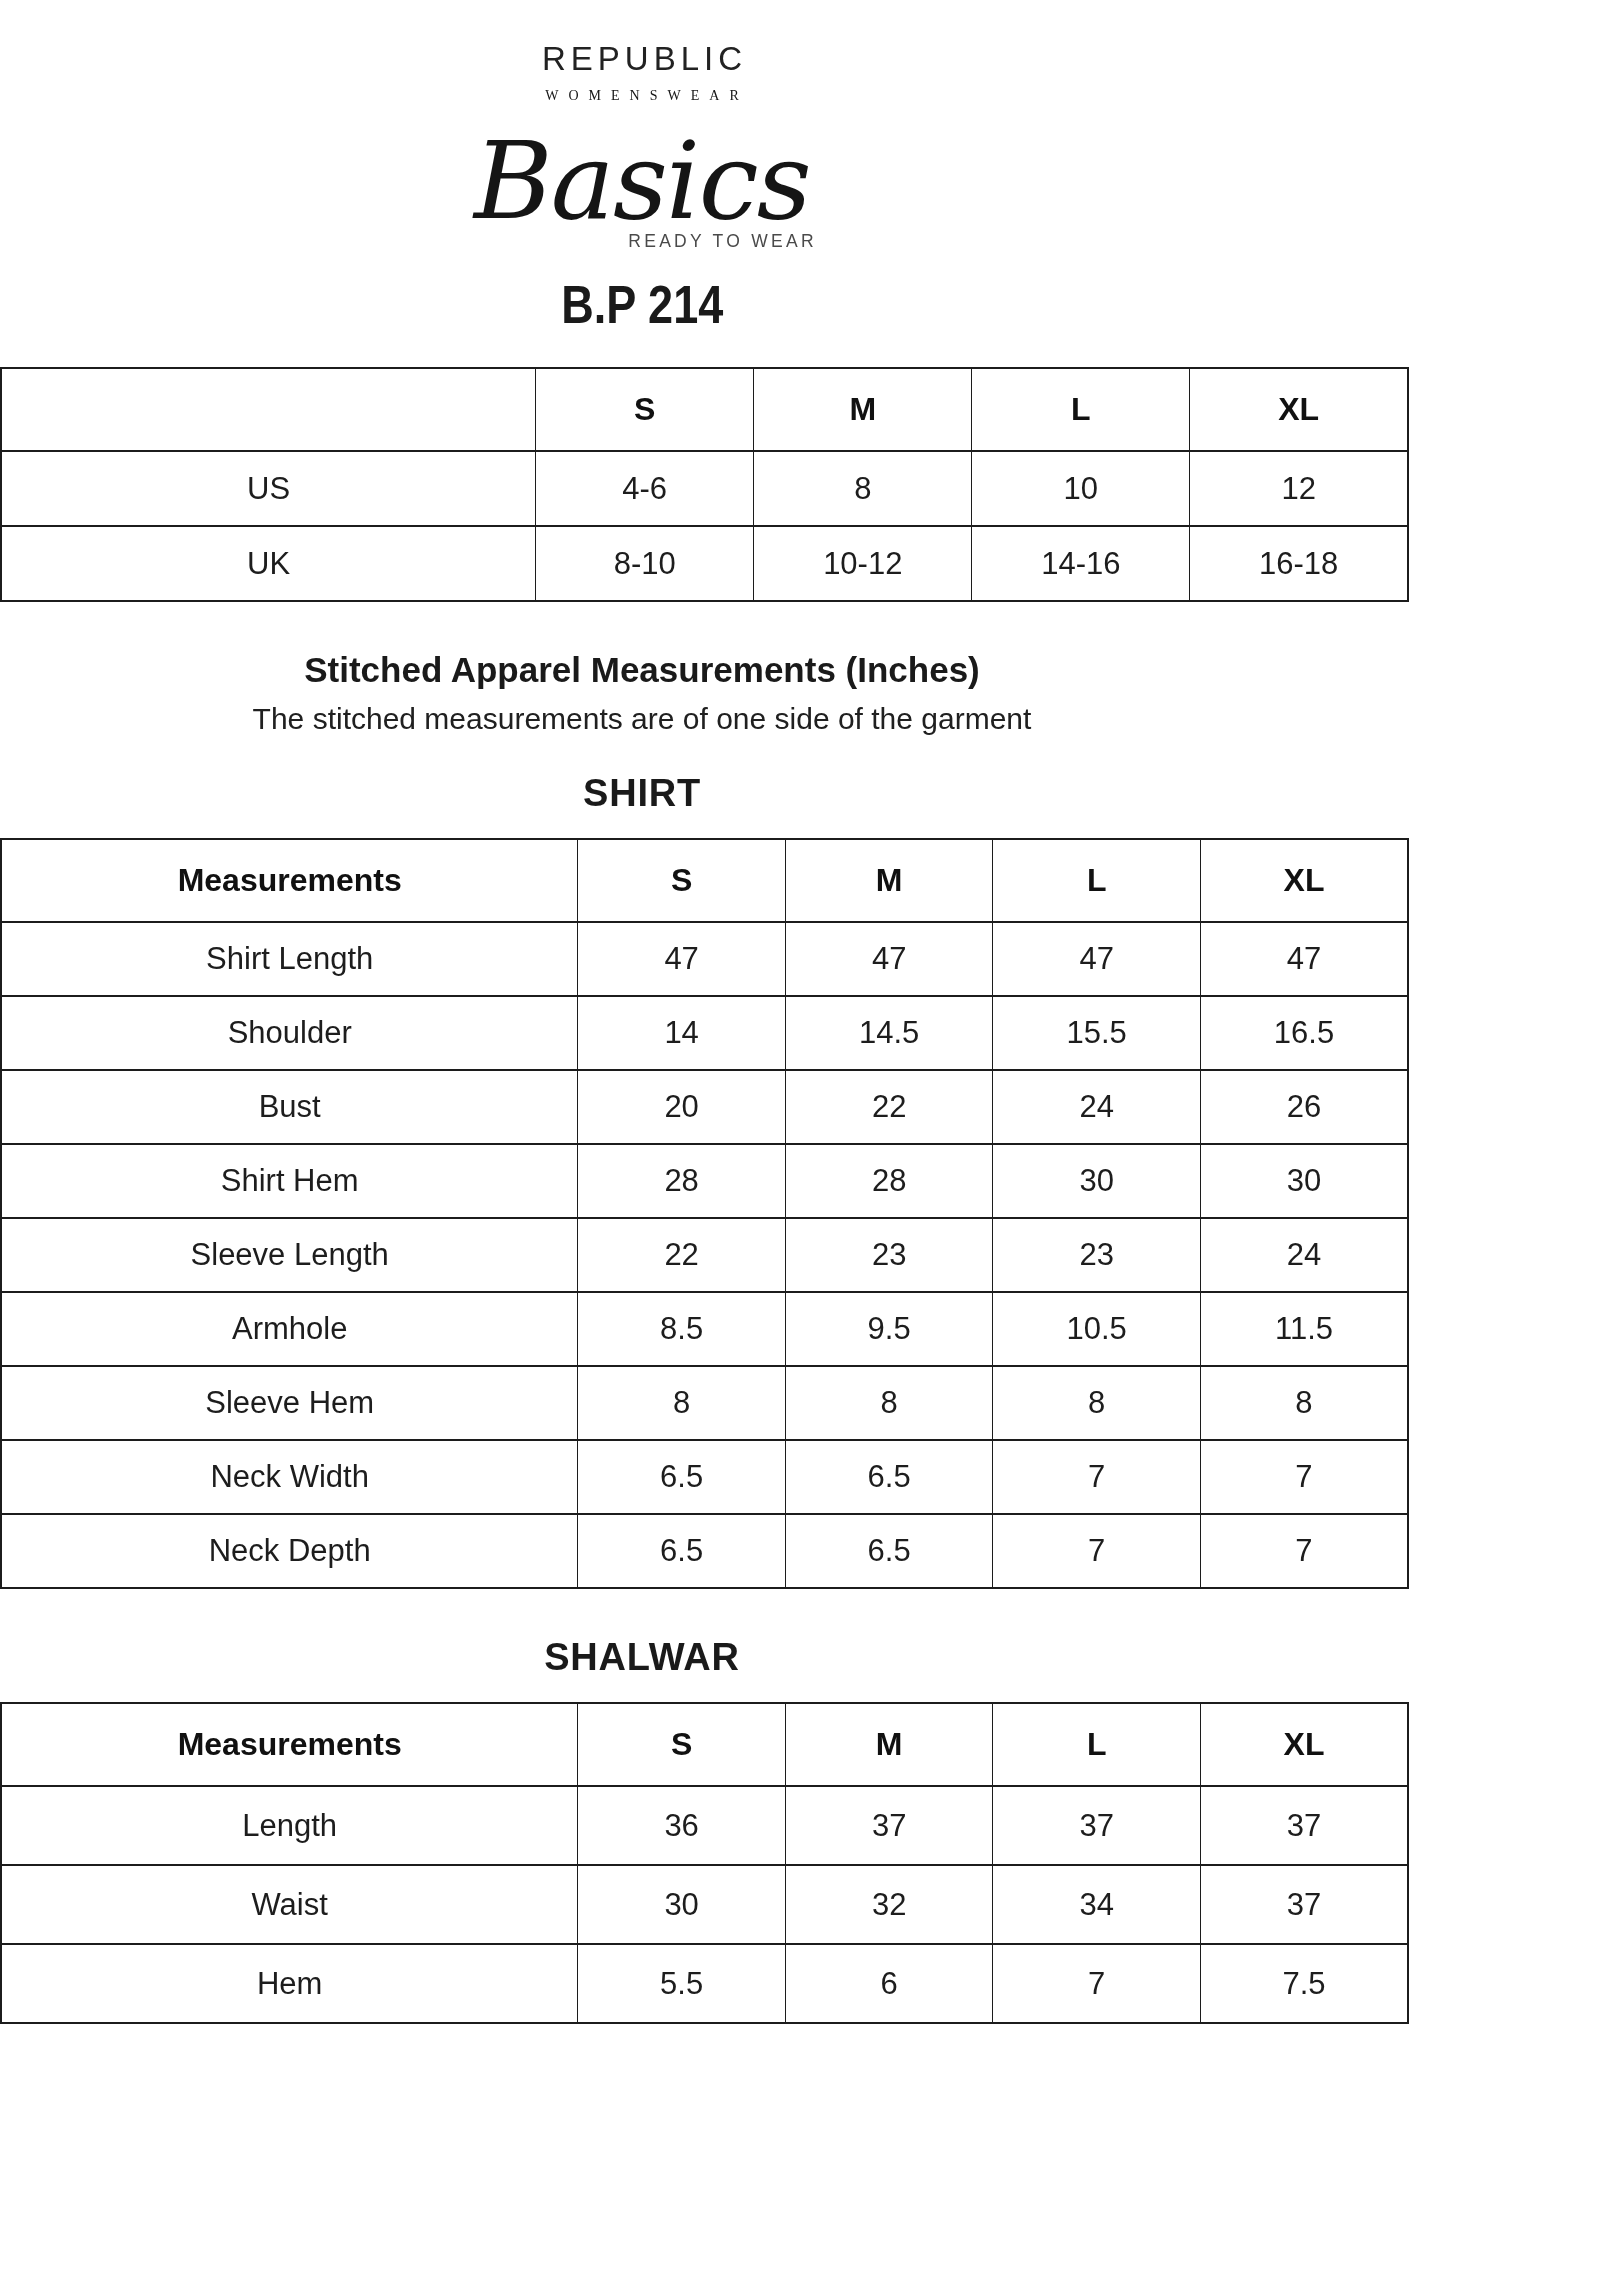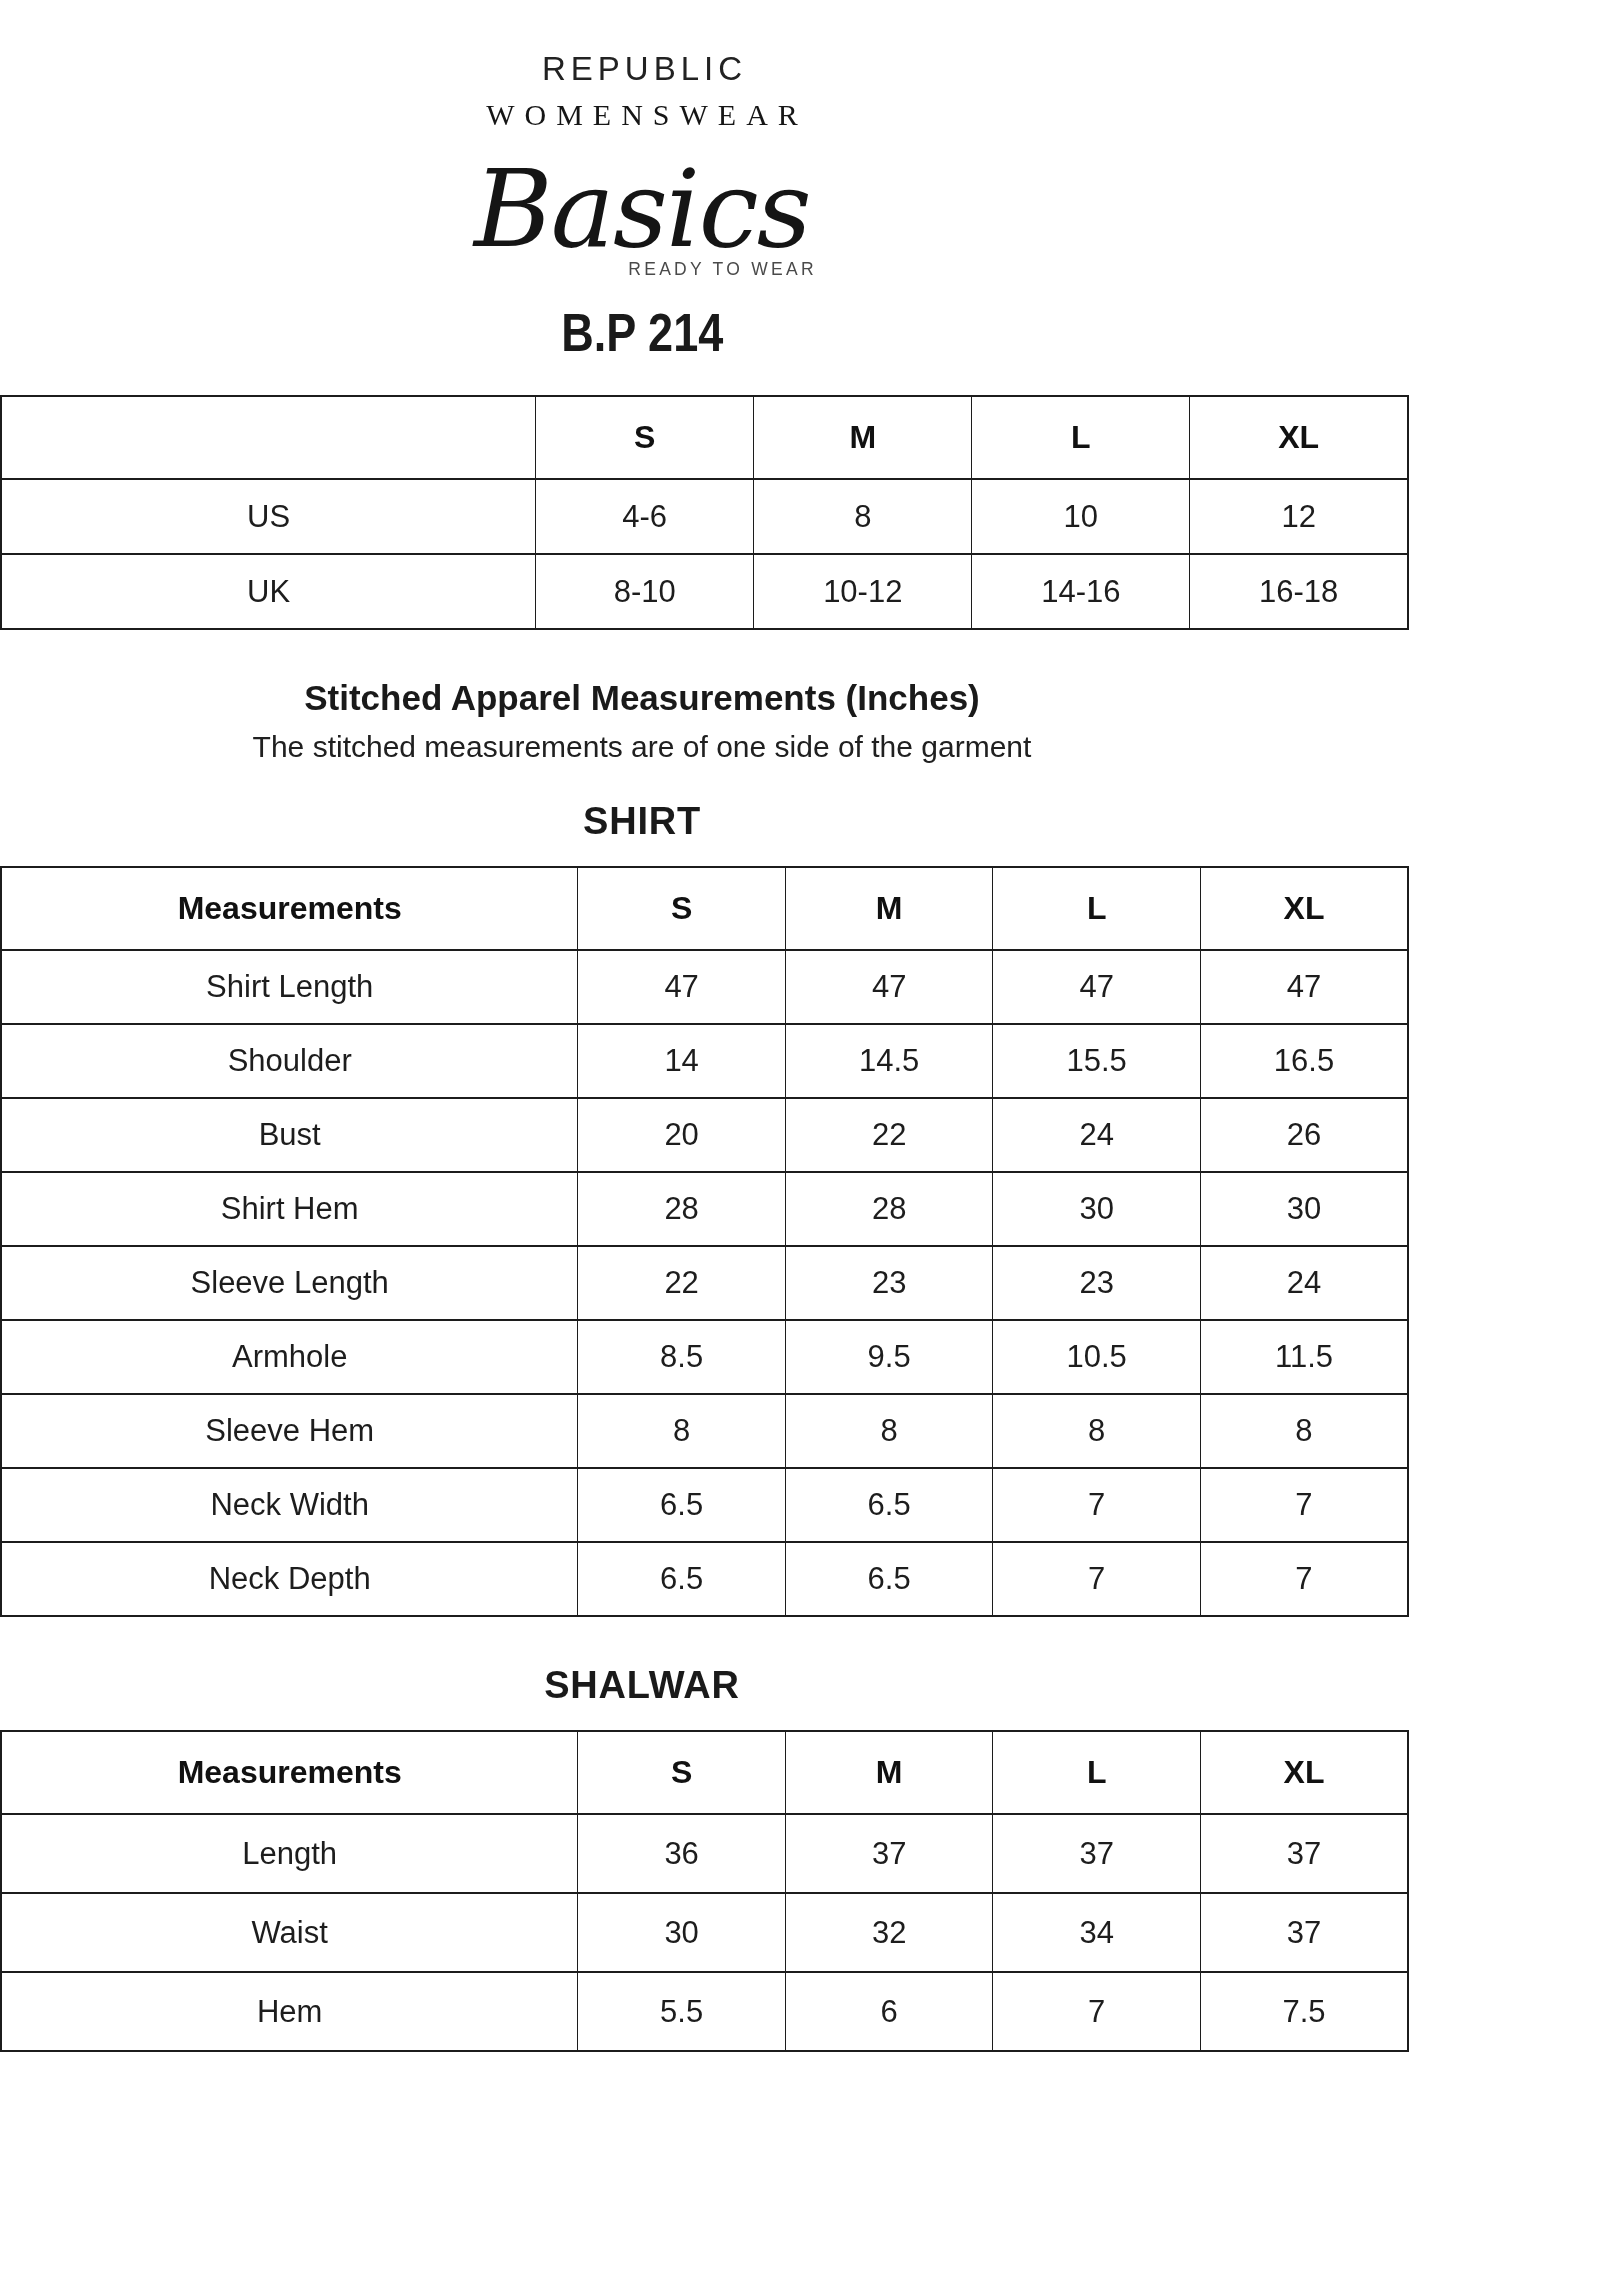--- a/index.html
+++ b/index.html
@@ -13,35 +13,35 @@
     width:1623px;
     height:2295px;
     background:#ffffff;
     color:var(--text);
     font-family:"Liberation Sans", sans-serif;
     overflow:hidden;
   }
   .page{
     width:1284px;
     height:2295px;
-    padding-top:50px;
+    padding-top:40px;
     text-align:center;
   }
   
   .brand-name{
     font-size:33px;
     letter-spacing:5px;
     font-weight:400;
     color:#222;
     text-indent:5px;
   }
   .brand-sub{
     margin-top:10px;
     font-family:"Liberation Serif", serif;
-    font-size:30px;
+    font-size:14px;
     letter-spacing:10px;
     text-indent:10px;
     font-weight:500;
     color:#161616;
   }
   .logo-block{
     width:350px;
     margin:5px auto 0 auto;
   }
   .logo-script{

